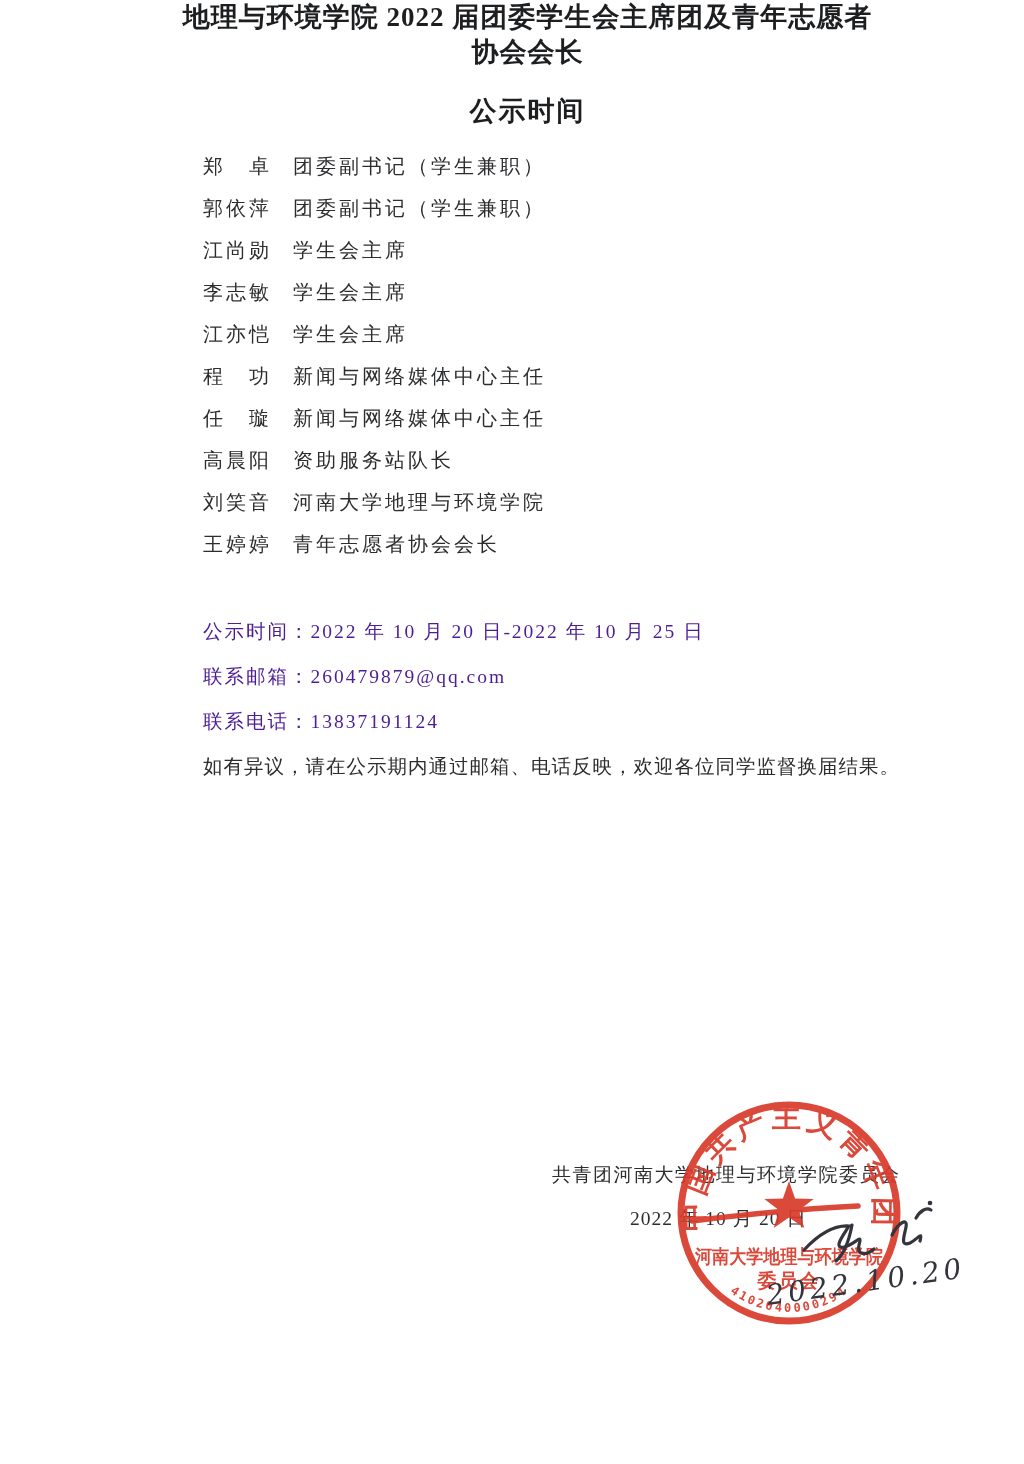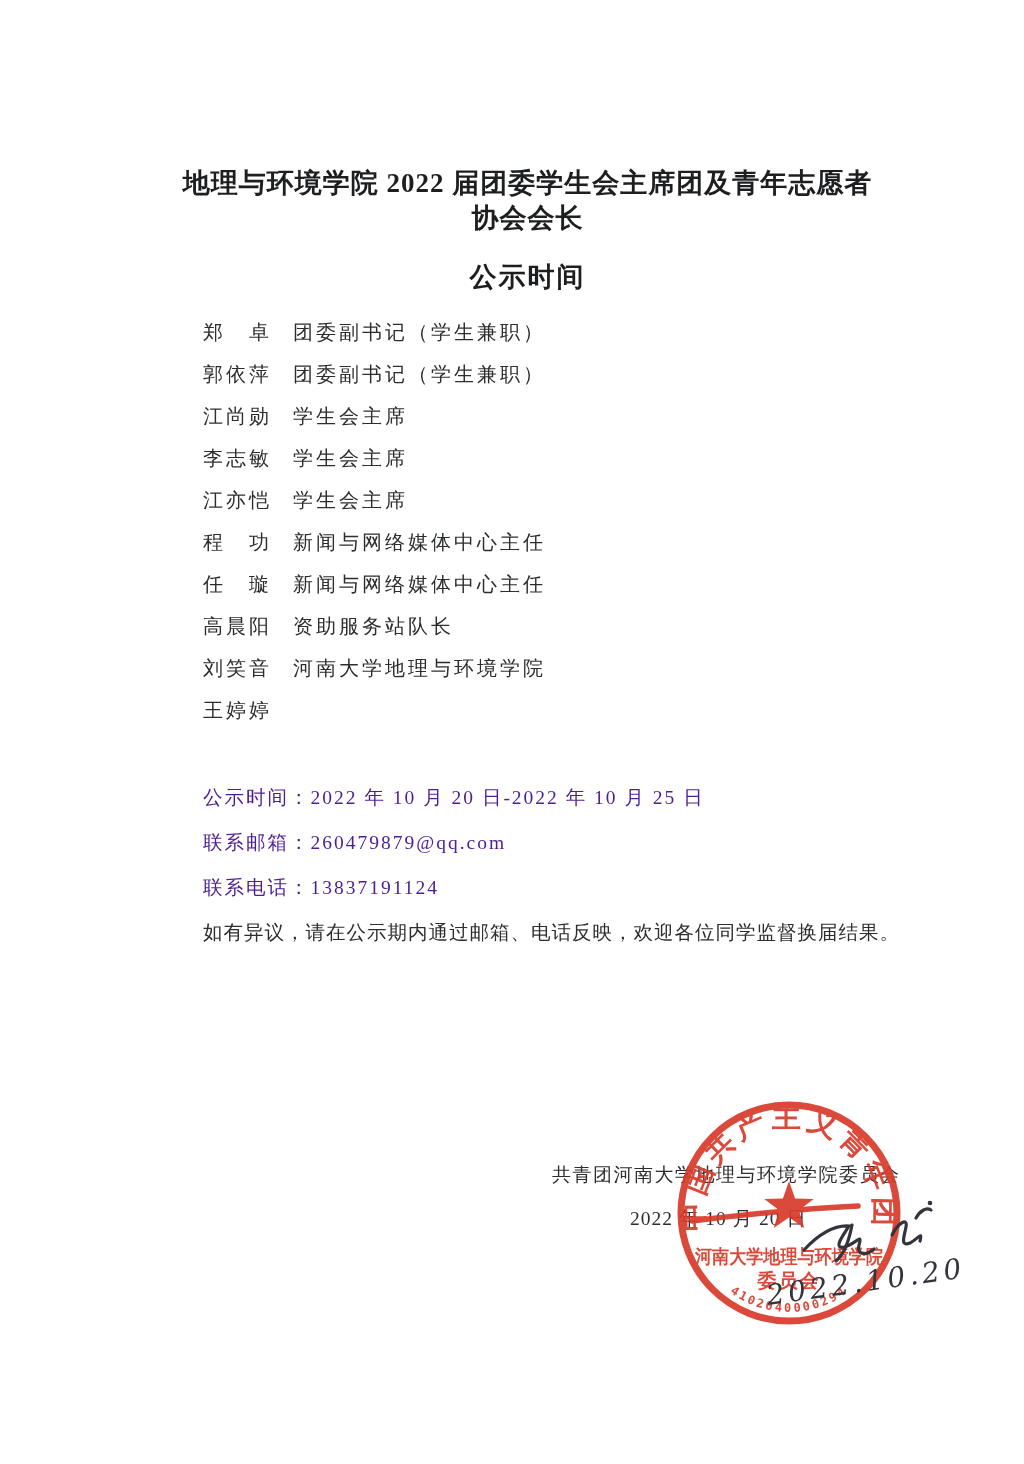--- a/index.html
+++ b/index.html
@@ -3,21 +3,21 @@
 <meta charset="utf-8">
 <style>
   html,body { margin:0; padding:0; background:#ffffff; }
   .page {
     position:relative; width:1024px; height:1464px; background:#ffffff;
     overflow:hidden; font-family:"Liberation Serif","DejaVu Serif",serif;
     color:#2e2f31;
   }
   .content { padding:0 139px 0 170px; }
   .doc-title { text-align:center; font-weight:700; color:#1d1e20; }
-  .doc-title .t1 { padding-top:166px; font-size:27px; letter-spacing:1px; line-height:1.3; }
+  .doc-title .t1 { font-size:27px; letter-spacing:1px; line-height:1.3; }
   .doc-title .t2 { margin-top:24px; font-size:27px; letter-spacing:2px; line-height:1.3; }
   .intro {
     margin-top:14px; font-size:19.5px; line-height:48px;
     text-align:justify; text-indent:2em; letter-spacing:0.6px; color:#2c2d2f;
   }
   .appointment-list { margin-top:16px; padding-left:33px; }
   .appointment-row { display:flex; height:42px; line-height:42px; font-size:20px; letter-spacing:3px; color:#2c2d2f; }
   .appointment-row .name { min-width:86px; }
   .appointment-row .position { margin-left:4px; }
   .contact-block { margin-top:44px; padding-left:33px; }
@@ -72,20 +72,21 @@
       <div class="appointment-row">
         <span class="name">高晨阳</span>
         <span class="position">资助服务站队长</span>
       </div>
       <div class="appointment-row">
         <span class="name">刘笑音</span>
         <span class="position">河南大学地理与环境学院</span>
       </div>
       <div class="appointment-row">
         <span class="name">王婷婷</span>
+        <span class="position">青年志愿者协会会长</span>
       </div>
     </div>
 
     <div class="contact-block">
       <div class="contact-line"><span>公示时间：</span><span>2022 年 10 月 20 日-2022 年 10 月 25 日</span></div>
       <div class="contact-line"><span>联系邮箱：</span><span>260479879@qq.com</span></div>
       <div class="contact-line"><span>联系电话：</span><span>13837191124</span></div>
       <div class="contact-note">如有异议，请在公示期内通过邮箱、电话反映，欢迎各位同学监督换届结果。</div>
     </div>
   </div>

